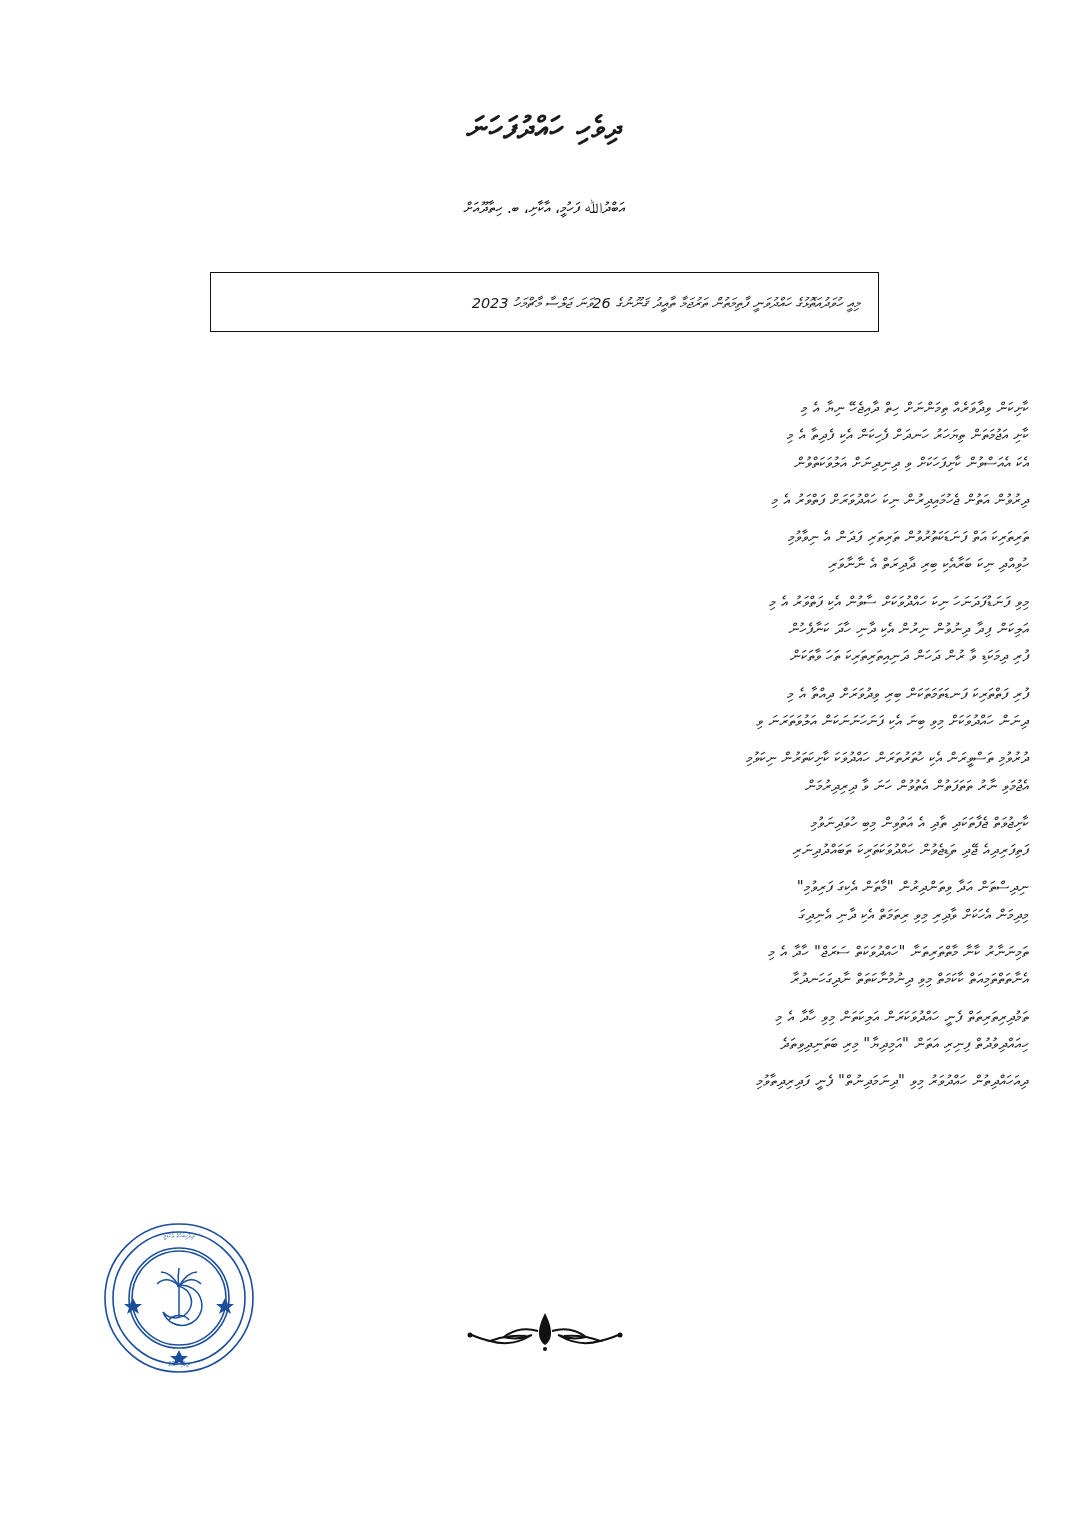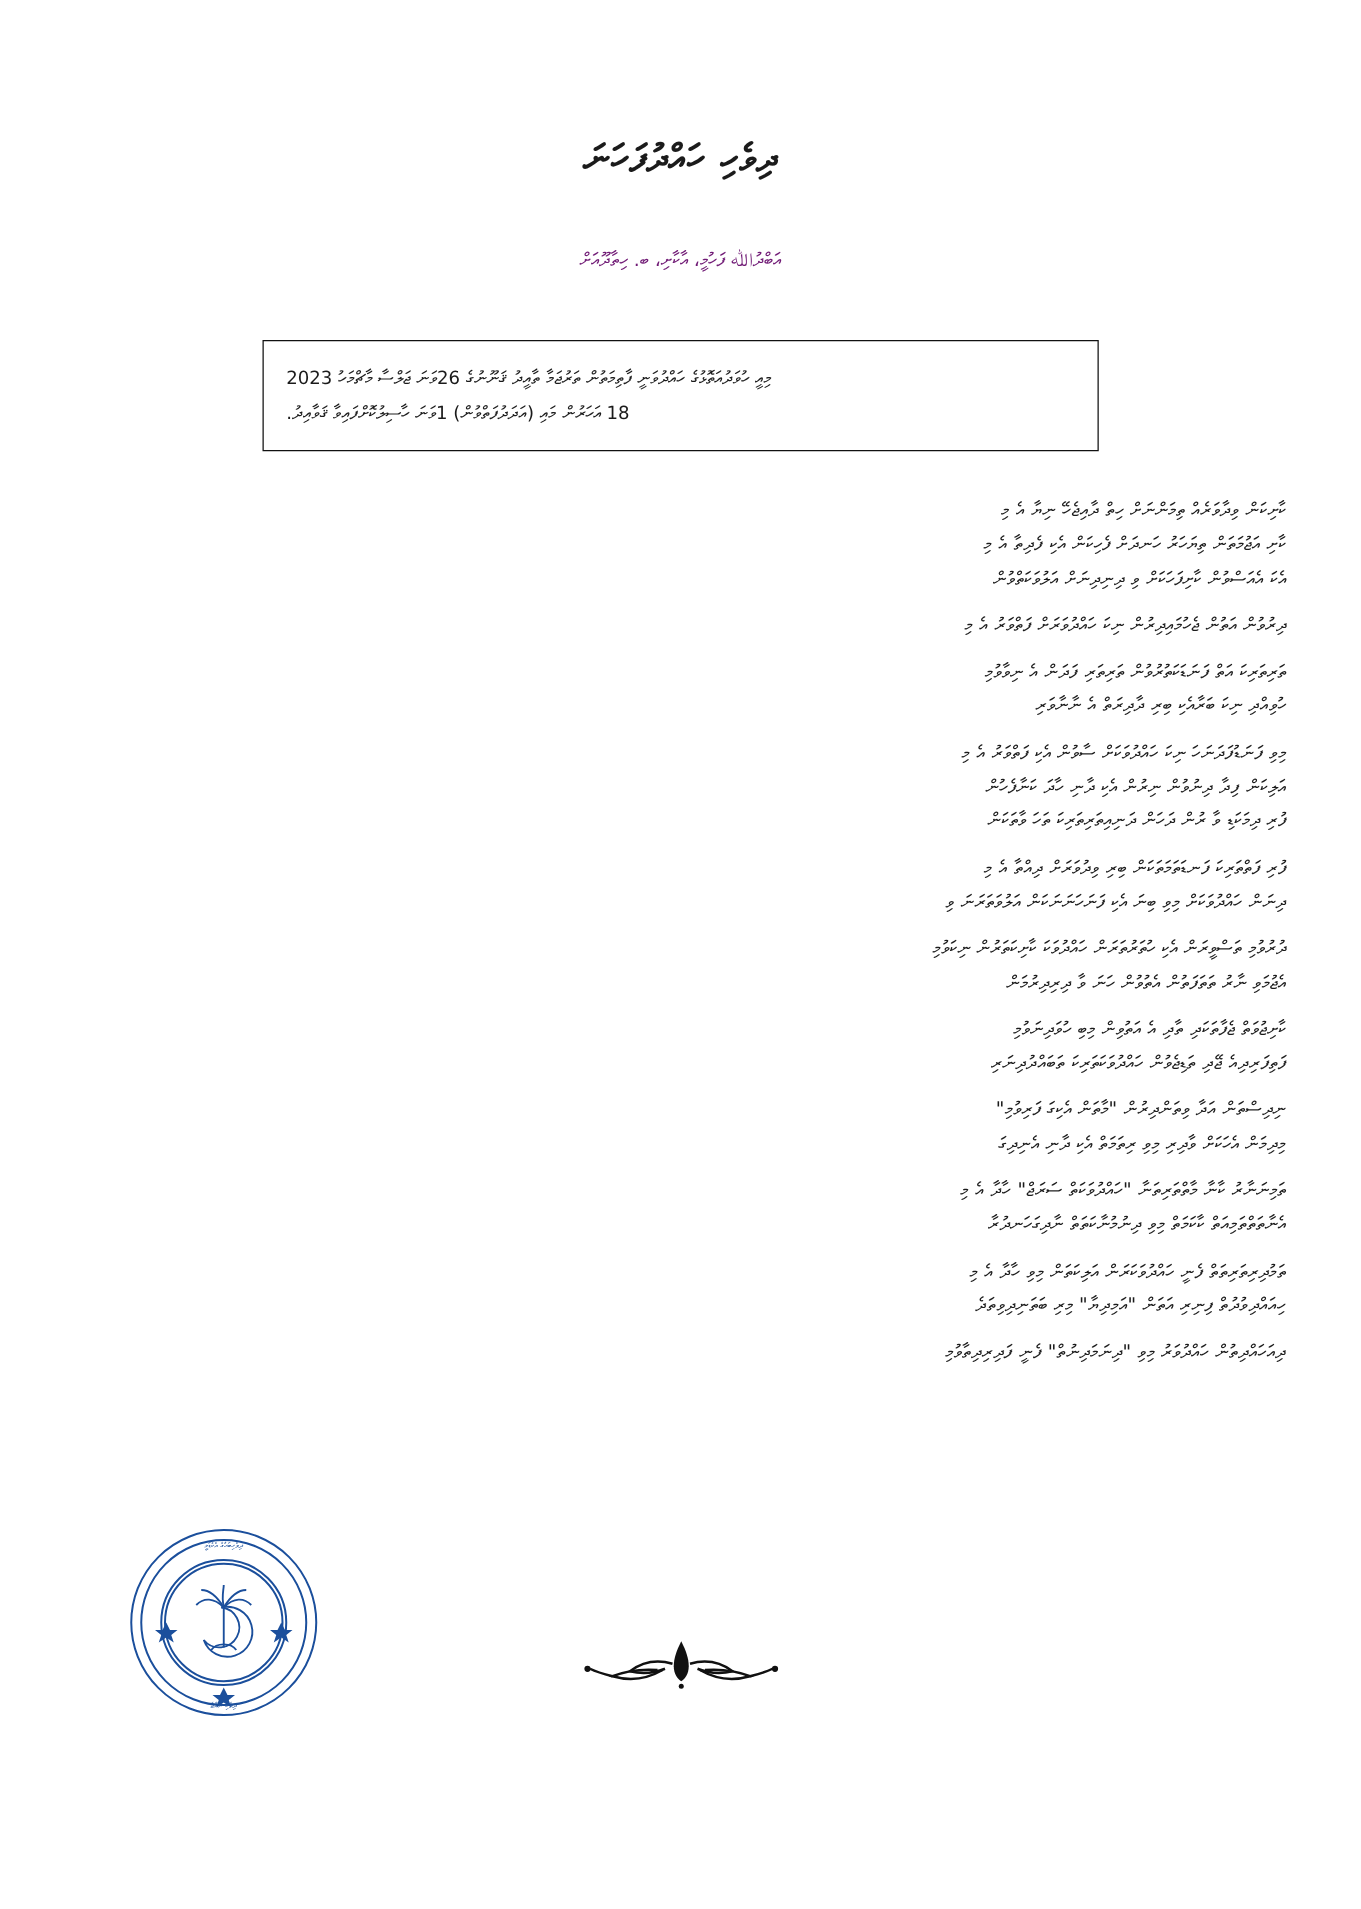--- a/index.html
+++ b/index.html
@@ -35,34 +35,35 @@
     direction: rtl;
   }
 
   .doc-subtitle {
     text-align: center;
     font-size: 15px;
     font-weight: 400;
     margin: 0;
     padding-top: 52px;
     direction: rtl;
-    color: #701a75;
+    color: #000000;
   }
 
   
   .note-box {
     position: absolute;
     top: 272px;
     left: 210px;
     width: 669px;
     box-sizing: border-box;
     border: 1px solid #111;
     padding: 16px 18px 14px 18px;
     direction: rtl;
-    text-align: left;
+    text-align: right;
+    font-style: italic;
   }
   .note-line {
     font-size: 14.5px;
     line-height: 1.95;
     white-space: nowrap;
   }
 
   
   .verses {
     position: absolute;
@@ -111,21 +112,20 @@
 <body>
 
 <div class="page">
 
   <h1 class="doc-title">ދިވެހި ހައްދުފަހަނަ</h1>
 
   <div class="doc-subtitle">އަބްދުﷲ ފަހުމީ، އާކާށި، ބ. ހިތާދޫއަށް</div>
 
   <div class="note-box">
     <div class="note-line">މިއީ ހުވަދުއަތޮޅުގެ ހައްދުވަނީ ފާތިމަތުން ތަރުޖަމާ ތާއީދު ޤަނޫނުގެ 26ވަނަ ޖަލްސާ މާޗްމަހު 2023</div>
-    <div class="note-line">18 އަހަރުން މައި (އަދަދުފަތްވުން) 1ވަނަ ހާސިލުކޮށްފައިވާ ޤަވާއިދު.</div>
   </div>
 
   <div class="verses">
     <div class="verse-line odd">ކާށިކަން ވިދާވަރެއް ތިމަންނަށް ހިތް ދާއިޖެހޭ ނިޔާ އެ މި</div>
     <div class="verse-line even">ކާށި އަޖުމަތަން ތިޔަހަރު ހަނދަށް ފެހިކަން އެކި ފެދިތާ އެ މި</div>
     <div class="verse-line even">އެކަ އެއަސްވުން ކާށިފަހަކަށް ވި ދިނިދިނަށް އަލުވަކަތްވުން</div>
     <div class="verse-line odd">ދިރުވުން އަތުން ޖެހުމައިދިރުން ނިކަ ހައްދުވަރަށް ފަތްވަރު އެ މި</div>
     <div class="verse-line odd">ތަރިތަރިކަ އަތް ފަނަޑަކަތުރުވުން ތަރިތަރި ފަދަން އެ ނިވާވުމި</div>
     <div class="verse-line even">ހުވިއްދި ނިކަ ބަރާއެކި ބިރި ދާދިރަތް އެ ނާނާވަރި</div>
     <div class="verse-line odd">މިވި ފަނަޑުފަދަނަހަ ނިކަ ހައްދުވަކަށް ސާވުން އެކި ފަތްވަރު އެ މި</div>

